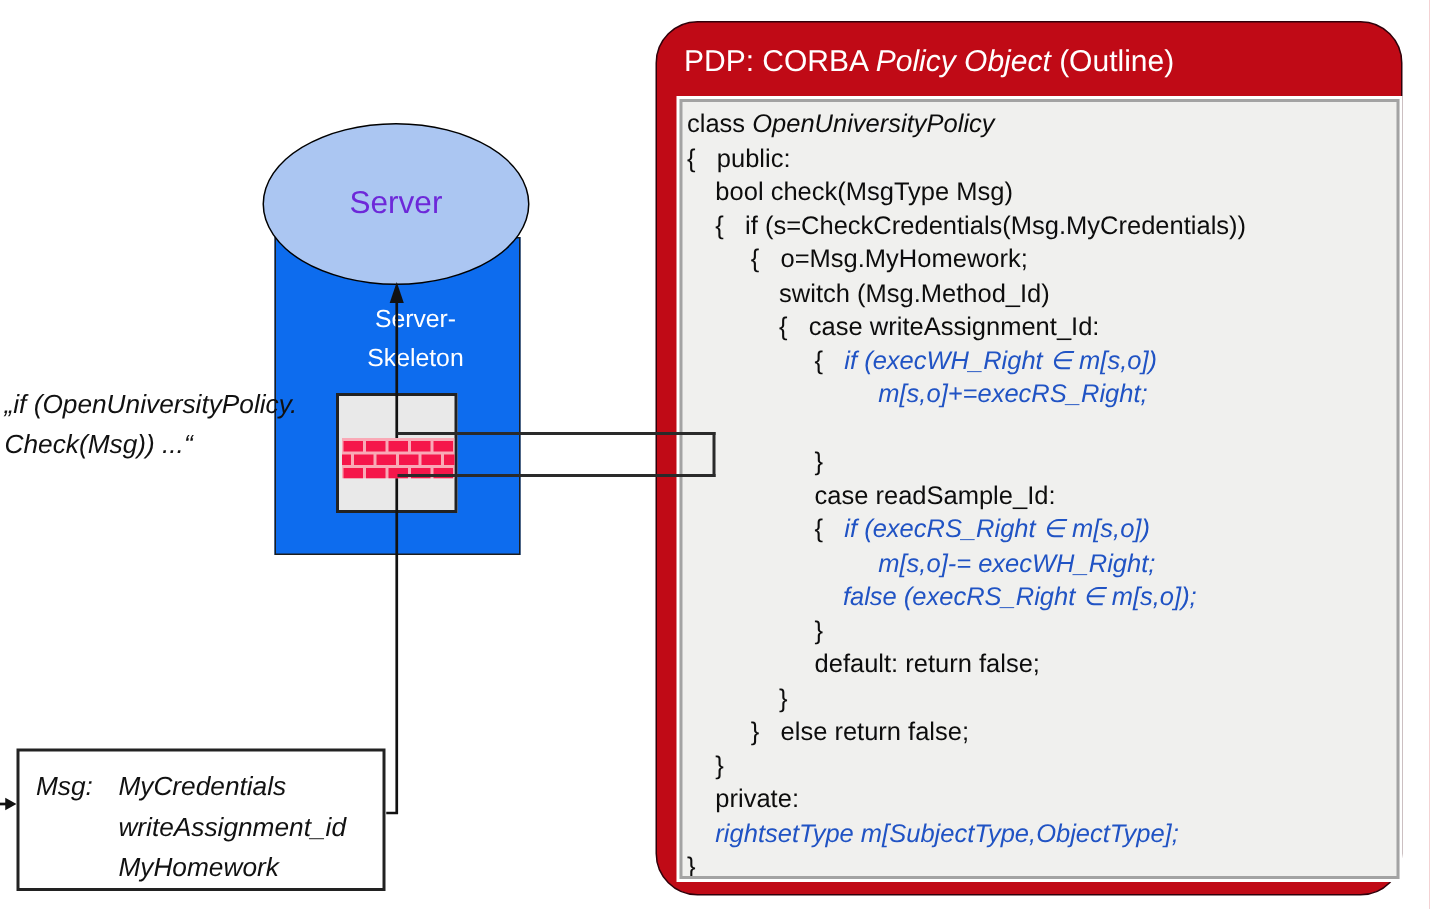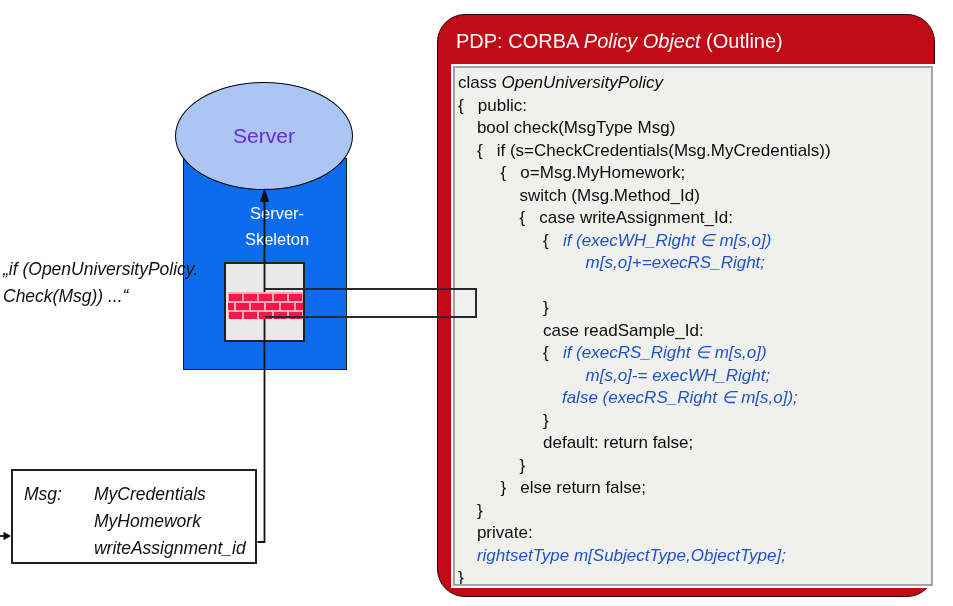--- a/index.html
+++ b/index.html
@@ -34,26 +34,26 @@
   .pep-text .it{font-style:italic;}
   
   .connector{
     position:absolute;left:265px;top:288px;width:212px;height:30px;box-sizing:border-box;
     border:2px solid #2a2a2a;border-left:none;background:transparent;z-index:6;
   }
   
   .flow-svg{position:absolute;left:0;top:0;z-index:4;pointer-events:none;}
   
   .msg-box{
-    position:absolute;left:11px;top:469px;width:246px;height:95px;box-sizing:border-box;
+    position:absolute;left:11px;top:499px;width:246px;height:95px;box-sizing:border-box;
     background:#fff;border:2px solid #222;z-index:5;
     display:flex;align-items:flex-start;padding:10px 0 0 11px;
     font-size:17.5px;font-style:italic;line-height:27px;
   }
-  .msg-items{margin-left:32px;}
+  .msg-items{margin-left:17px;}
   
   .pdp-panel{
     position:absolute;left:437px;top:14px;width:498px;height:583px;box-sizing:border-box;
     background:var(--pdp-red);border:1px solid #30000a;border-radius:28px;z-index:1;
   }
   .pdp-title{
     position:absolute;left:456px;top:30px;z-index:2;color:#fff;font-size:20px;white-space:nowrap;
   }
   .pdp-title .it{font-style:italic;}
   .code-box{
@@ -140,18 +140,18 @@
   <div class="connector"></div>
   <div class="pep-text">
     <div class="it">„if (OpenUniversityPolicy.</div>
     <div class="it">Check(Msg)) ...“</div>
   </div>
 
   <div class="msg-box">
     <div>Msg:</div>
     <div class="msg-items">
         <div>MyCredentials</div>
+        <div>writeAssignment_id</div>
         <div>MyHomework</div>
-        <div>writeAssignment_id</div>
       </div>
   </div>
 
 </div>
 
 </body></html>

